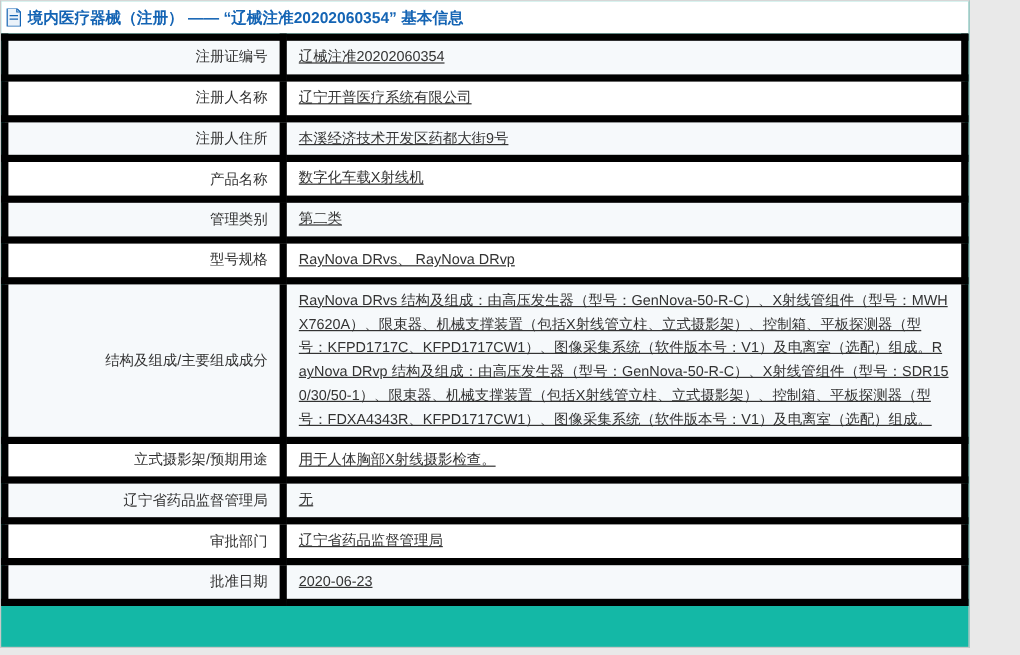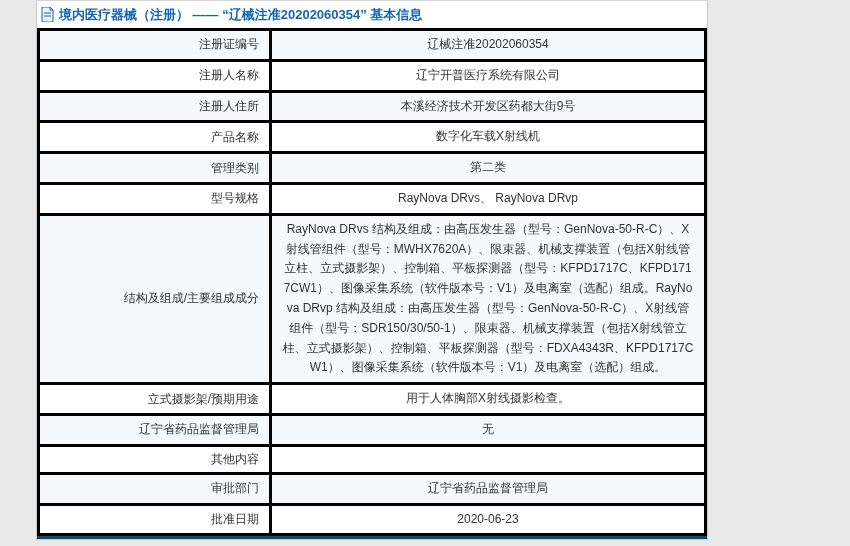--- a/index.html
+++ b/index.html
@@ -3,25 +3,24 @@
 <meta charset="utf-8">
 <style>
   * { margin: 0; padding: 0; box-sizing: border-box; }
   html, body {
     width: 850px; height: 546px;
     background: #e9e9e9;
     font-family: "Liberation Sans", "DejaVu Sans", sans-serif;
     overflow: hidden;
   }
   .page {
-    width: 672px; height: 540px;
-    background: #0c4a6e;
+    width: 808px; height: 540px;
+    background: #14b8a6;
     border: 1px solid #c9c9c9;
     border-top-color: #d6d6d6;
-    margin-left: 36px;
   }
   .title-bar {
     display: flex;
     align-items: center;
     height: 27px;
     padding: 0 6px 0 4px;
     background: #ffffff;
   }
   .title-icon {
     width: 13px; height: 15px;
@@ -35,38 +34,39 @@
     font-weight: bold;
     white-space: nowrap;
     overflow: hidden;
   }
   table.info {
     width: 100%;
     border-collapse: collapse;
     table-layout: fixed;
   }
   table.info td {
-    border: 3px solid #000000;
+    border: 6px solid #000000;
     font-size: 12px;
     color: #333333;
     padding: 4px 10px;
     vertical-align: middle;
     word-break: break-all;
   }
   table.info tr { height: 25px; }
   table.info tr:nth-child(odd) td { background: #f6f9fb; }
   table.info tr:nth-child(even) td { background: #ffffff; }
   td.c-label {
     width: 232px;
     text-align: right;
     color: #444444;
   }
   td.c-value {
-    text-align: center;
+    text-align: left;
     line-height: 1.65;
+    text-decoration: underline;
   }
 </style>
 </head>
 <body>
 
 <div class="page">
 
   <div class="title-bar">
     <span class="title-icon">
       <svg width="13" height="15" viewBox="0 0 13 15">
@@ -111,24 +111,20 @@
       </tr>
       <tr>
         <td class="c-label">立式摄影架/预期用途</td>
         <td class="c-value">用于人体胸部X射线摄影检查。</td>
       </tr>
       <tr>
         <td class="c-label">辽宁省药品监督管理局</td>
         <td class="c-value">无</td>
       </tr>
       <tr>
-        <td class="c-label">其他内容</td>
-        <td class="c-value"></td>
-      </tr>
-      <tr>
         <td class="c-label">审批部门</td>
         <td class="c-value">辽宁省药品监督管理局</td>
       </tr>
       <tr>
         <td class="c-label">批准日期</td>
         <td class="c-value">2020-06-23</td>
       </tr>
 
     </tbody>
   </table>

